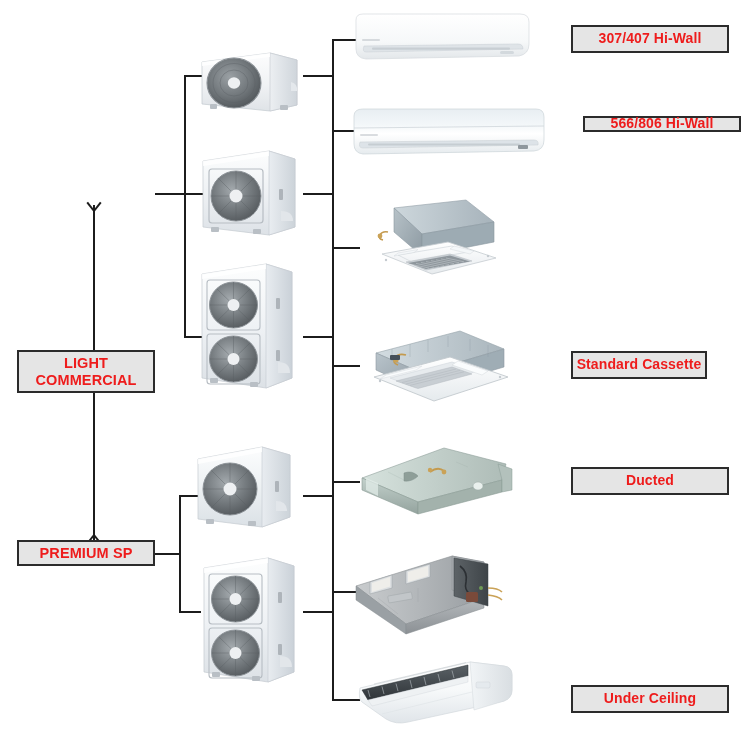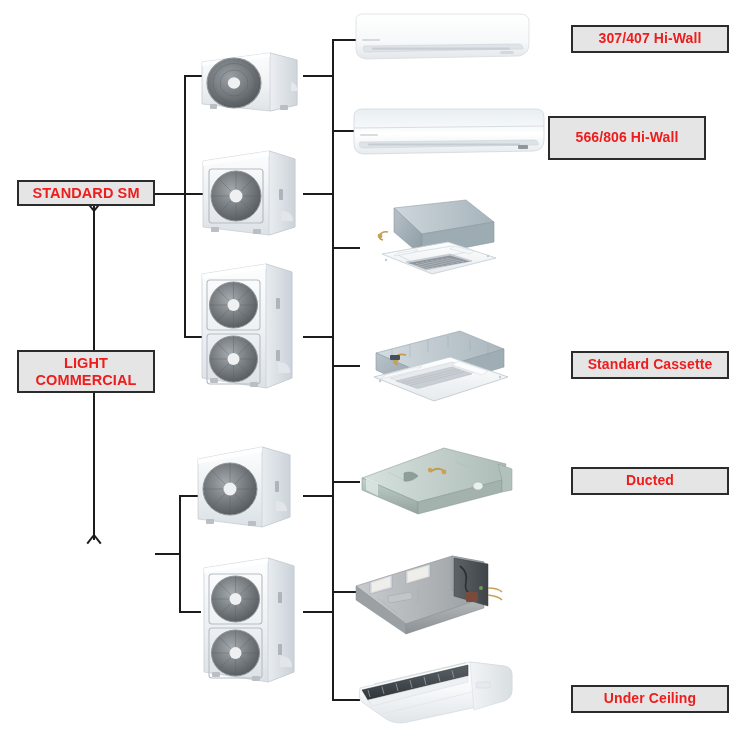--- a/index.html
+++ b/index.html
@@ -80,40 +80,40 @@
   <div class="ln v" style="left:332px;top:39px;height:662px;"></div>
 
   <div class="ln h" style="left:332px;top:39px;width:28px;"></div>
   <div class="ln h" style="left:332px;top:130px;width:28px;"></div>
   <div class="ln h" style="left:332px;top:247px;width:28px;"></div>
   <div class="ln h" style="left:332px;top:365px;width:28px;"></div>
   <div class="ln h" style="left:332px;top:481px;width:28px;"></div>
   <div class="ln h" style="left:332px;top:591px;width:28px;"></div>
   <div class="ln h" style="left:332px;top:699px;width:28px;"></div>
 
-  <div class="lbl cat" style="left:17px;top:180px;width:138px;height:26px;">
-    <span>STANDARD SM</span>
-  </div>
 
   <div class="lbl cat" style="left:17px;top:350px;width:138px;height:43px;flex-direction:column;">
     <span>LIGHT</span>
     <span>COMMERCIAL</span>
   </div>
 
+  <div class="lbl cat" style="left:17px;top:540px;width:138px;height:26px;">
+    <span>PREMIUM SP</span>
+  </div>
 
   <div class="lbl prod" style="left:571px;top:25px;width:158px;height:28px;">
     <span>307/407 Hi-Wall</span>
   </div>
 
-  <div class="lbl prod" style="left:548px;top:116px;width:158px;height:44px;">
+  <div class="lbl prod" style="left:583px;top:116px;width:158px;height:16px;">
     <span>566/806 Hi-Wall</span>
   </div>
 
 
-  <div class="lbl prod" style="left:571px;top:351px;width:158px;height:28px;">
+  <div class="lbl prod" style="left:571px;top:351px;width:136px;height:28px;">
     <span>Standard Cassette</span>
   </div>
 
   <div class="lbl prod" style="left:571px;top:467px;width:158px;height:28px;">
     <span>Ducted</span>
   </div>
 
 
   <div class="lbl prod" style="left:571px;top:685px;width:158px;height:28px;text-align:right;">
     <span>Under Ceiling</span>

